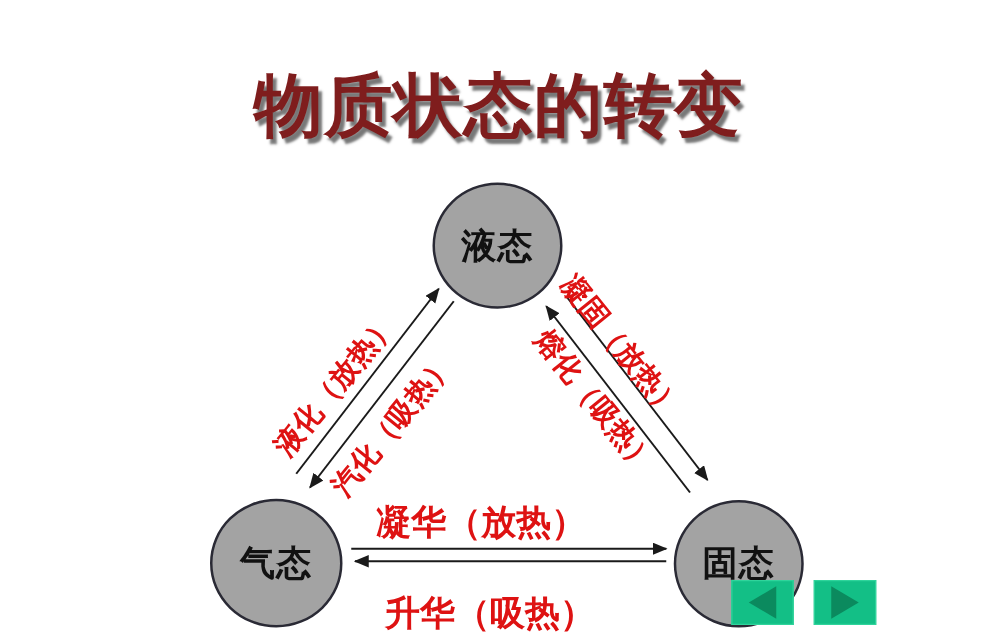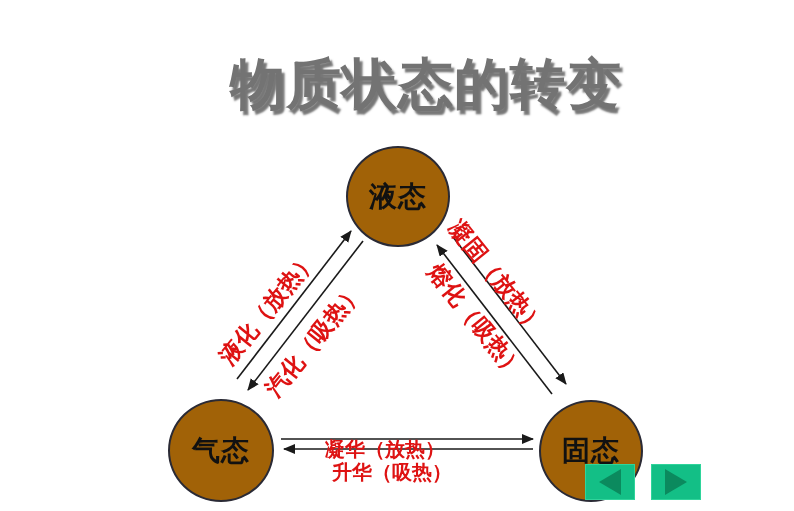--- a/index.html
+++ b/index.html
@@ -12,37 +12,37 @@
     position: relative;
     width: 794px;
     height: 511px;
     background: #ffffff;
     overflow: hidden;
   }
   
   .slide-title {
     position: absolute;
     top: 48px;
-    left: 426px;
+    left: 399px;
     transform: translateX(-50%);
     margin: 0;
     font-family: "Liberation Serif", "DejaVu Serif", serif;
     font-size: 55px;
     font-weight: 600;
-    color: #737373;
+    color: #7f1d1d;
     letter-spacing: 1px;
     white-space: nowrap;
     text-shadow: 3px 4px 2px #777777;
   }
   
   .node {
     position: absolute;
     border: 2px solid #2a2a35;
     border-radius: 50%;
-    background: #a16207;
+    background: #a3a3a3;
     display: flex;
     align-items: center;
     justify-content: center;
   }
   .node-label {
     font-size: 28px;
     font-weight: 700;
     color: #111111;
     letter-spacing: 1px;
     white-space: nowrap;
@@ -63,29 +63,28 @@
   .edge-label {
     position: absolute;
     color: #de1212;
     font-weight: 700;
     white-space: nowrap;
   }
   .edge-label.rot {
     font-size: 23px;
   }
   .edge-label.horiz {
-    font-size: 20px;
-    margin-top: 31px;
+    font-size: 28px;
   }
   .label-liquefaction  { left: 268px; top: 308px; transform: translate(-50%,-50%) rotate(-51deg); }
   .label-vaporization  { left: 314px; top: 340px; transform: translate(-50%,-50%) rotate(-51deg); }
   .label-solidification{ left: 497px; top: 277px; transform: translate(-50%,-50%) rotate(51deg); }
   .label-melting       { left: 476px; top: 321px; transform: translate(-50%,-50%) rotate(51deg); }
   .label-deposition    { left: 385px; top: 418px; transform: translate(-50%,-50%); }
-  .label-sublimation   { left: 392px; top: 441px; transform: translate(-50%,-50%); text-align: center; }
+  .label-sublimation   { left: 392px; top: 491px; transform: translate(-50%,-50%); text-align: center; }
 
   
   .nav-btn {
     position: absolute;
     width: 50px;
     height: 36px;
     background: #13bf86;
     border: 1px solid #2fd49b;
     padding: 0;
     display: flex;

